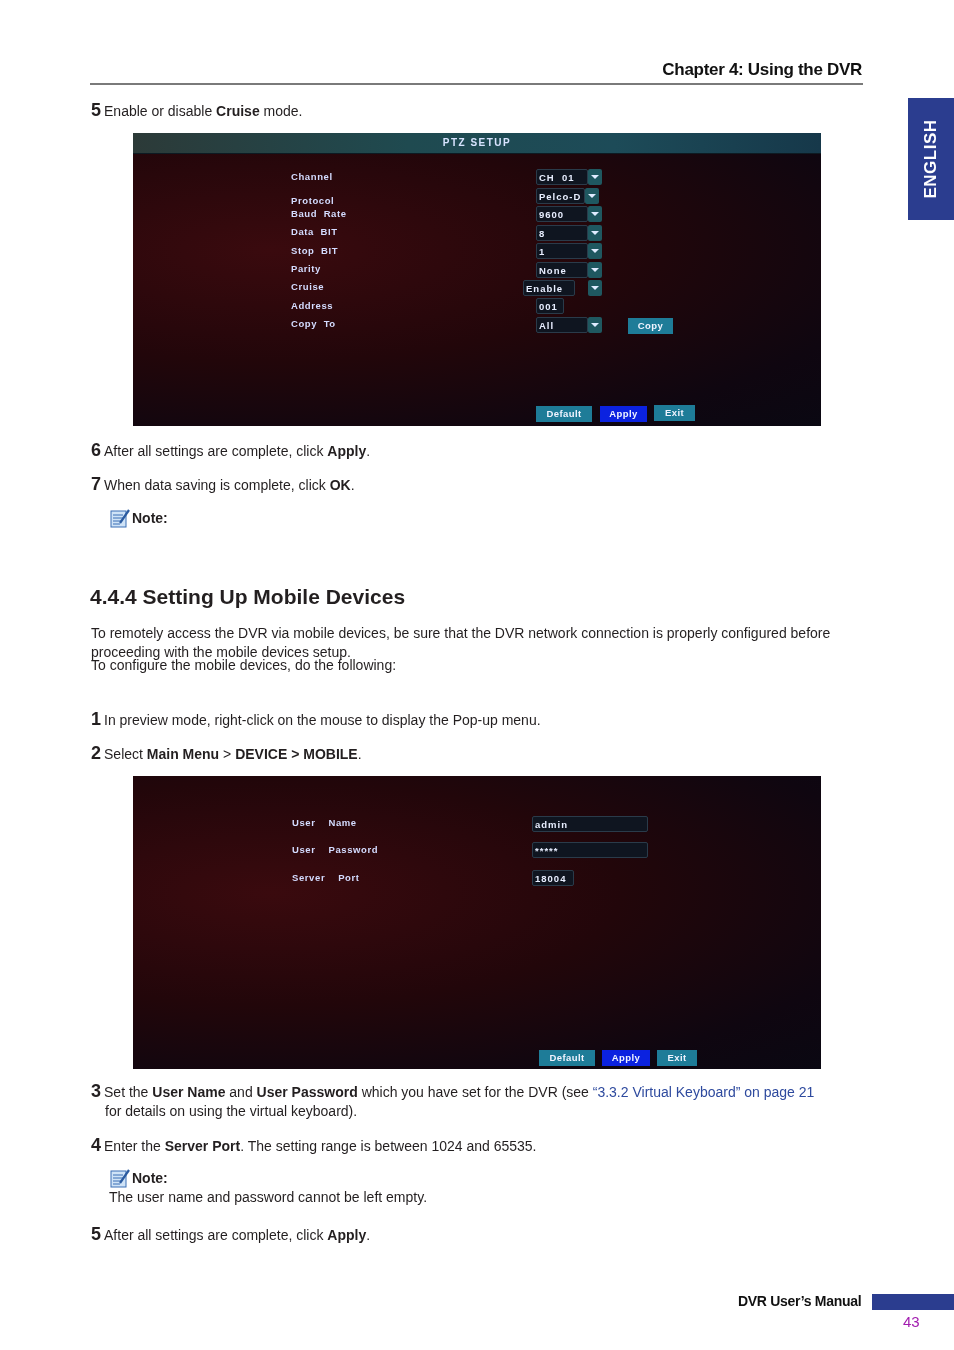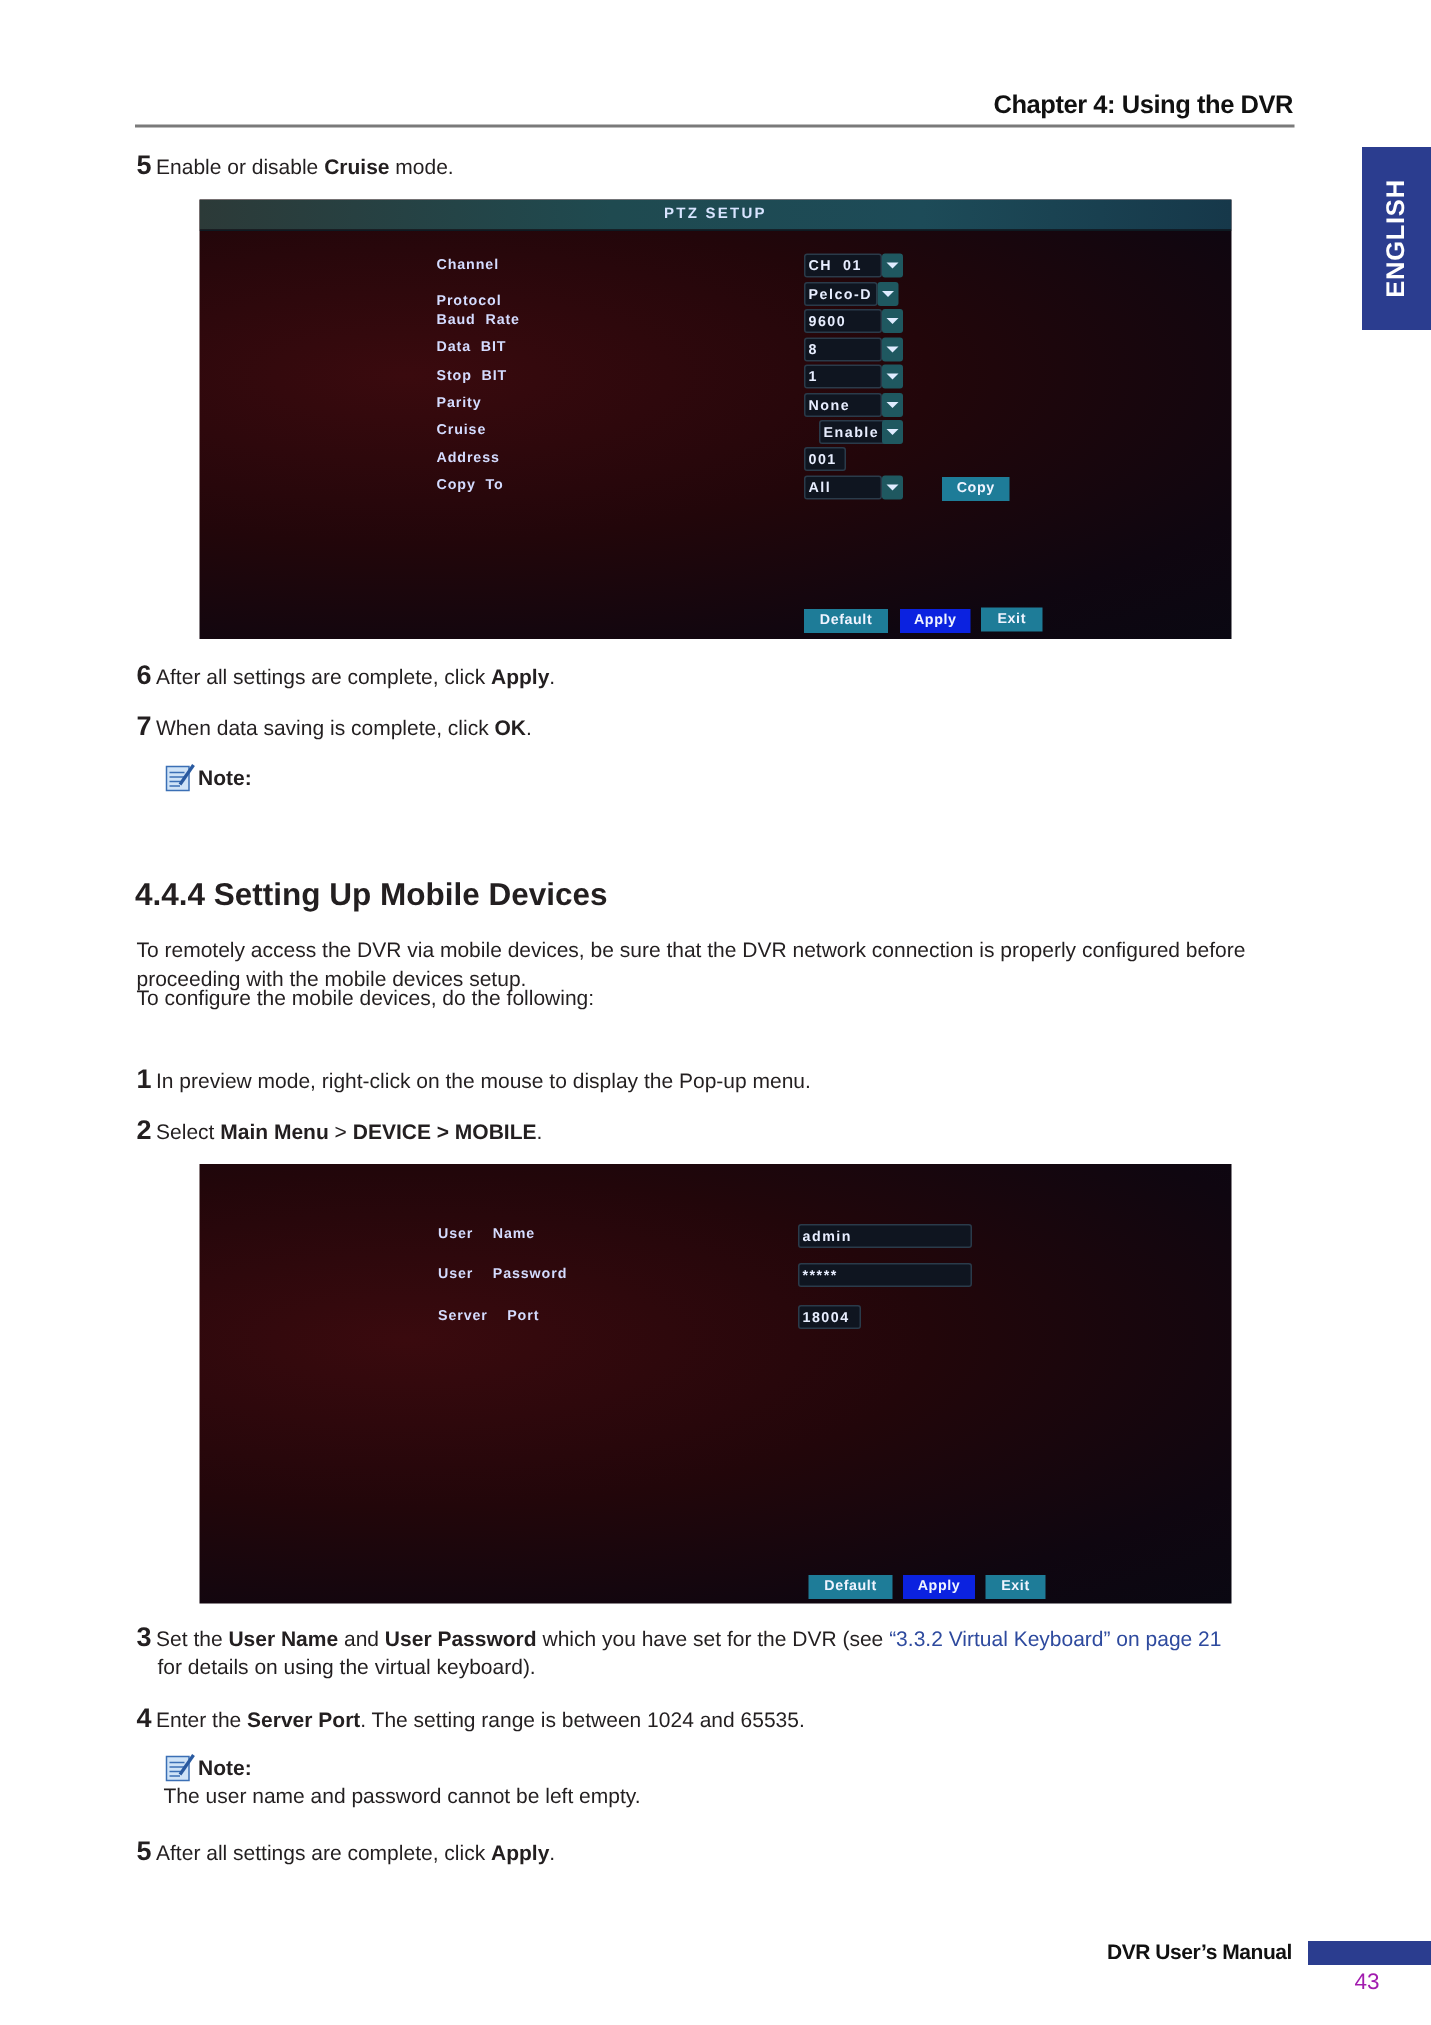--- a/index.html
+++ b/index.html
@@ -79,21 +79,21 @@
 
   <div class="lbl" style="left:158px;top:112px;">Stop  BIT</div>
   <div class="field" style="left:403px;top:110px;width:52px;">1</div>
   <div class="dd-arrow" style="left:455px;top:110px;"></div>
 
   <div class="lbl" style="left:158px;top:130px;">Parity</div>
   <div class="field" style="left:403px;top:129px;width:52px;">None</div>
   <div class="dd-arrow" style="left:455px;top:129px;"></div>
 
   <div class="lbl" style="left:158px;top:148px;">Cruise</div>
-  <div class="field" style="left:413px;top:147px;width:52px;">Enable</div>
+  <div class="field" style="left:390px;top:147px;width:52px;">Enable</div>
   <div class="dd-arrow" style="left:455px;top:147px;"></div>
 
   <div class="lbl" style="left:158px;top:167px;">Address</div>
   <div class="field" style="left:403px;top:165px;width:28px;">001</div>
 
   <div class="lbl" style="left:158px;top:185px;">Copy  To</div>
   <div class="field" style="left:403px;top:184px;width:52px;">All</div>
   <div class="dd-arrow" style="left:455px;top:184px;"></div>
   <div class="btn teal" style="left:495px;top:185px;width:45px;">Copy</div>
 

